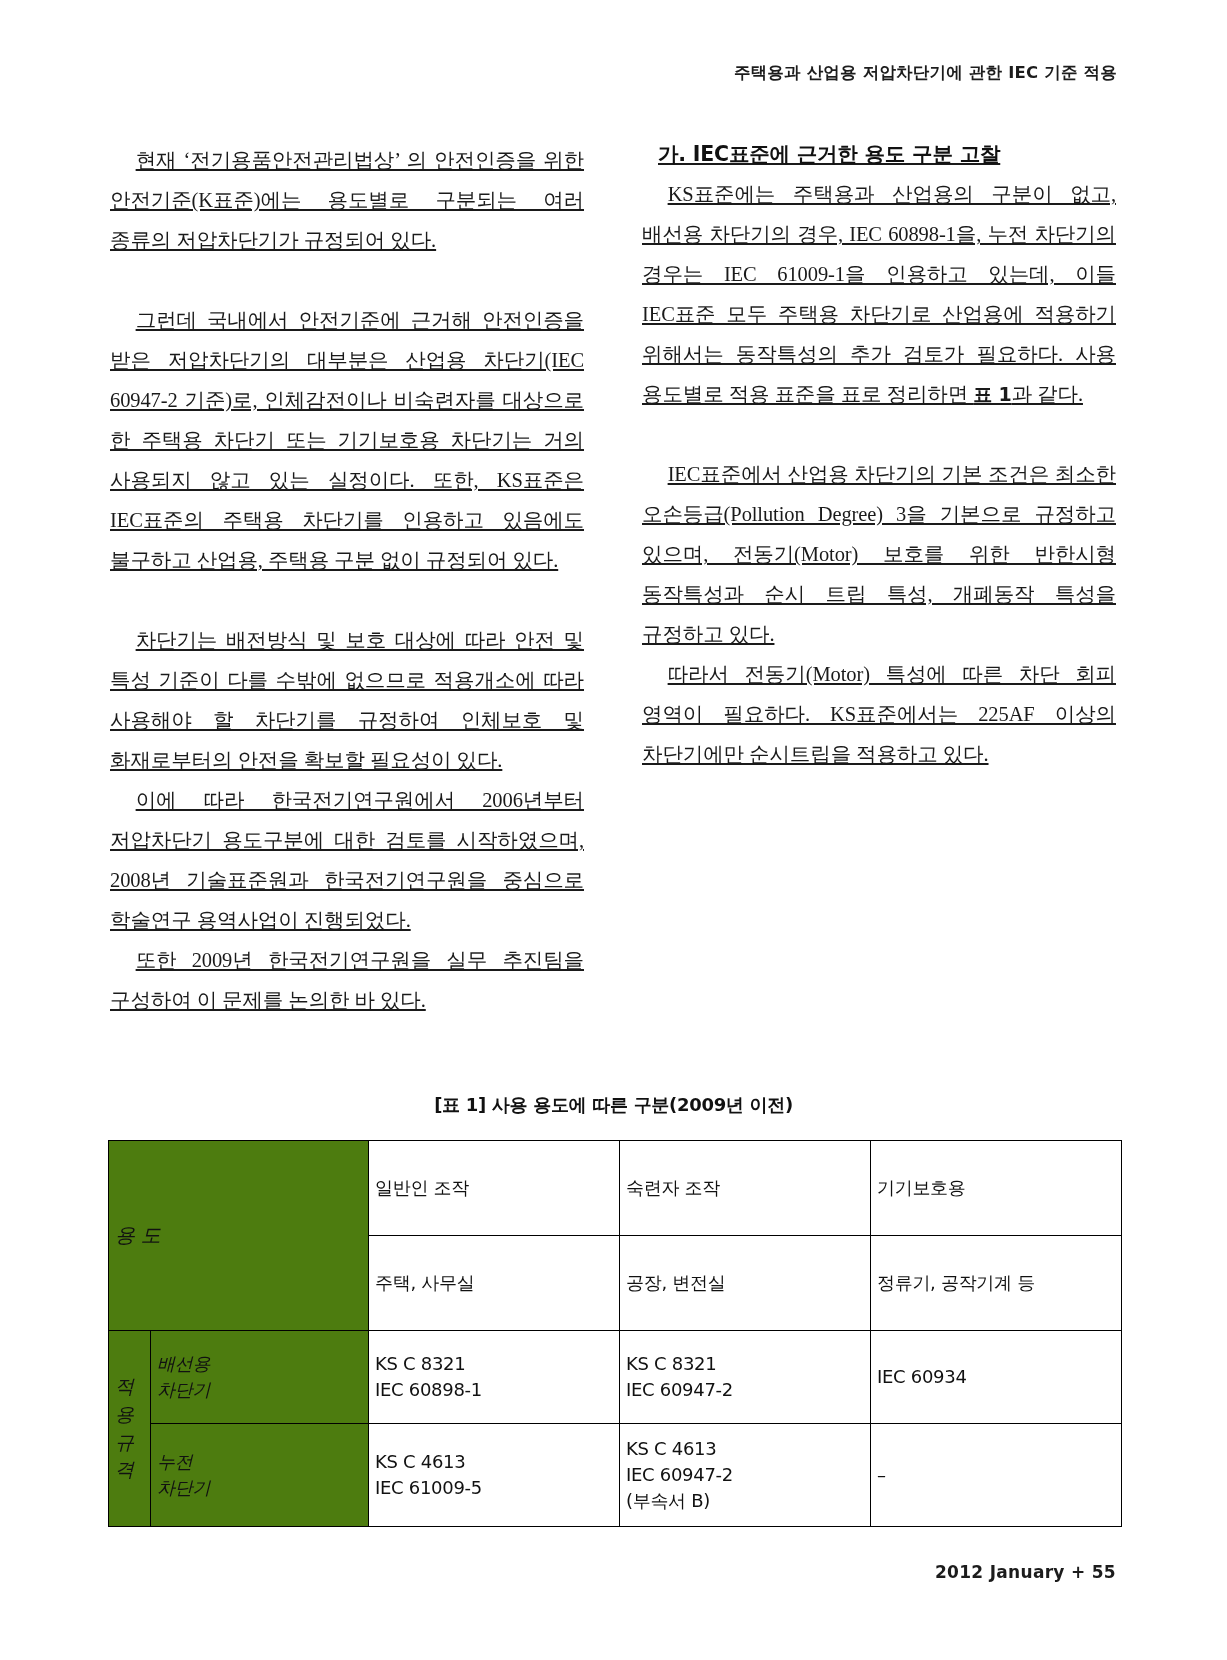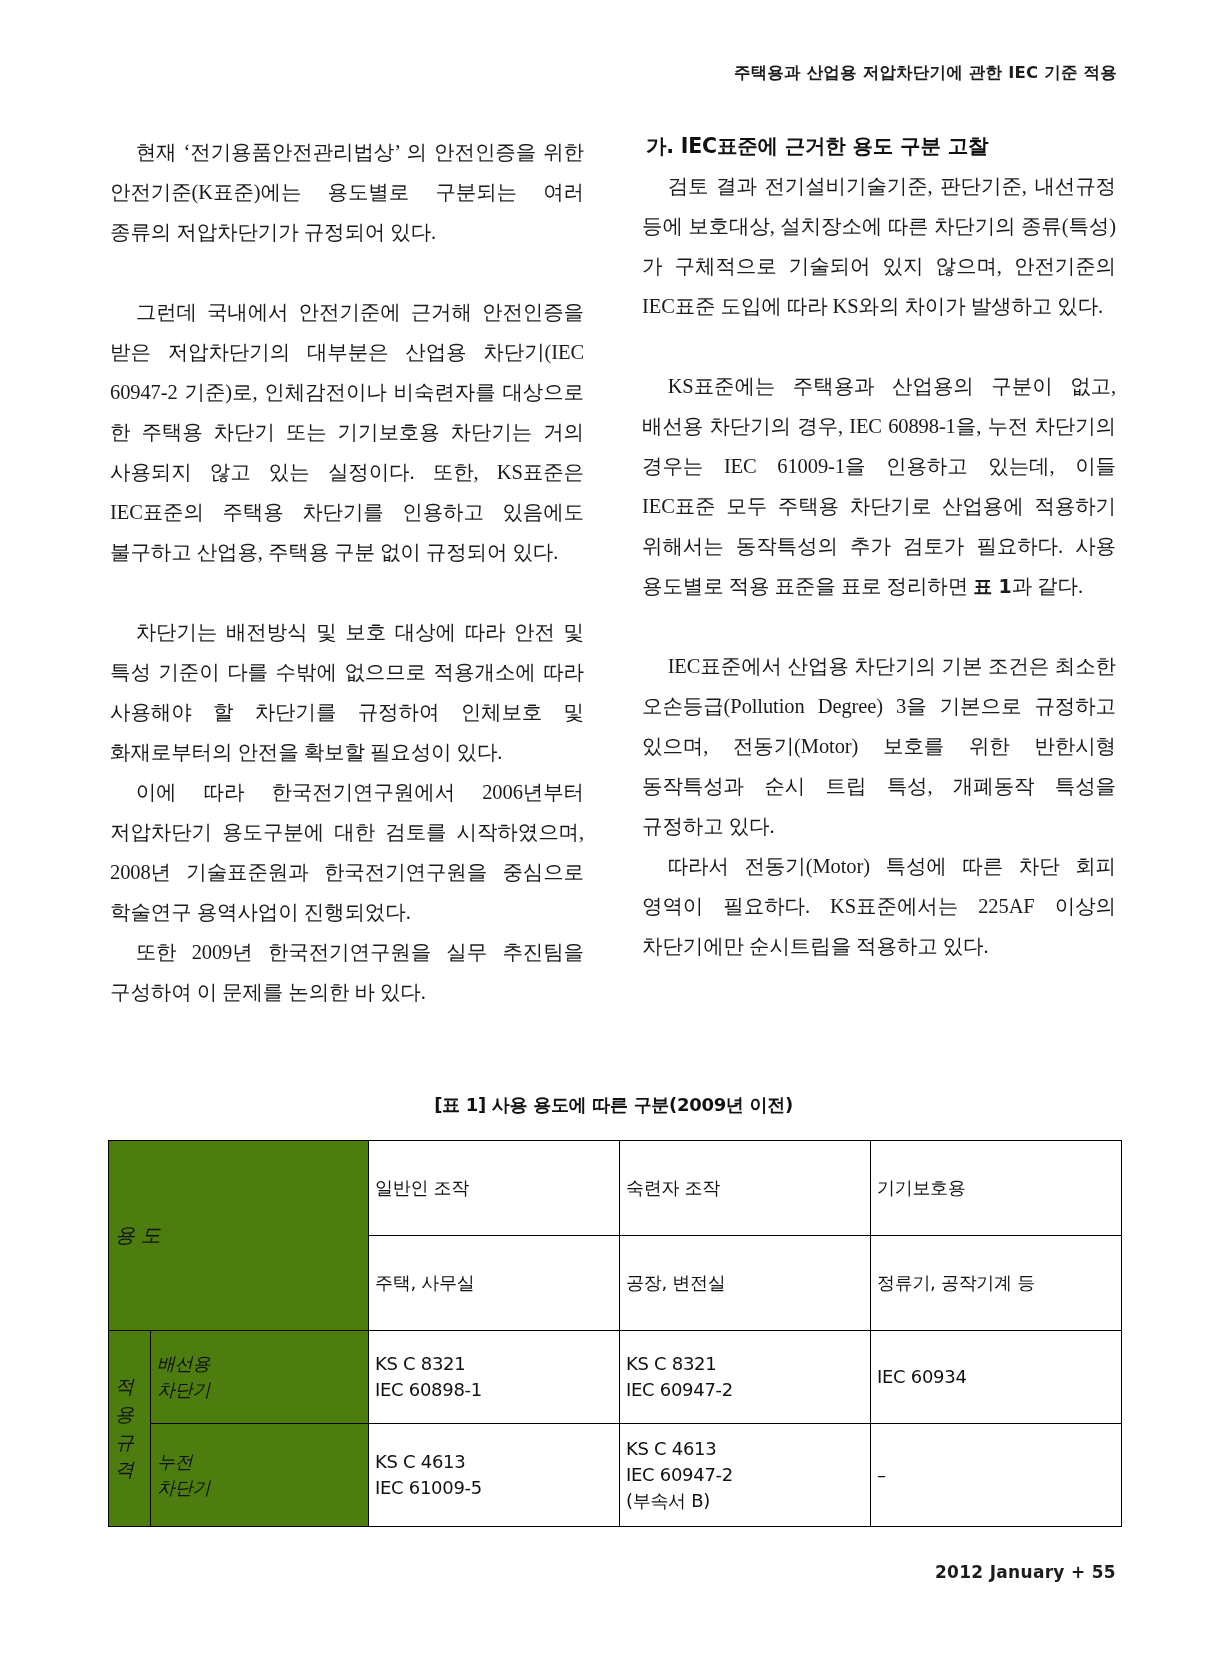--- a/index.html
+++ b/index.html
@@ -32,25 +32,26 @@
     font-size: 16.5px;
     font-weight: 600;
     letter-spacing: 0.2px;
     color: #1c1c1c;
     white-space: nowrap;
   }
 
   
   .columns {
     position: absolute;
-    top: 132px;
+    top: 140px;
     left: 110px;
     width: 1007px;
     display: flex;
     gap: 58px;
+    text-decoration: underline;
   }
   .col {
     width: 474px;
   }
 
   p.body {
     margin: 0;
     font-size: 20.5px;
     line-height: 40px;
     text-align: justify;
@@ -74,21 +75,21 @@
 
   h2.section-title {
     margin: 0 0 54px 0;
     font-family: "DejaVu Sans", "Liberation Sans", sans-serif;
     font-size: 25px;
     font-weight: bold;
     letter-spacing: 0.5px;
     color: #111;
   }
   h3.sub-title {
-    margin: 0 0 6px 4px;
+    margin: 0 0 6px 16px;
     font-family: "DejaVu Sans", "Liberation Sans", sans-serif;
     font-size: 20.5px;
     font-weight: bold;
     letter-spacing: -0.2px;
     color: #111;
   }
 
   
   .table-caption {
     position: absolute;
@@ -170,21 +171,20 @@
       <p class="body gap-after">그런데 국내에서 안전기준에 근거해 안전인증을 받은 저압차단기의 대부분은 산업용 차단기(IEC 60947-2 기준)로, 인체감전이나 비숙련자를 대상으로 한 주택용 차단기 또는 기기보호용 차단기는 거의 사용되지 않고 있는 실정이다. 또한, KS표준은 IEC표준의 주택용 차단기를 인용하고 있음에도 불구하고 산업용, 주택용 구분 없이 규정되어 있다.</p>
       <p class="body tight">차단기는 배전방식 및 보호 대상에 따라 안전 및 특성 기준이 다를 수밖에 없으므로 적용개소에 따라 사용해야 할 차단기를 규정하여 인체보호 및 화재로부터의 안전을 확보할 필요성이 있다.</p>
       <p class="body tight">이에 따라 한국전기연구원에서 2006년부터 저압차단기 용도구분에 대한 검토를 시작하였으며, 2008년 기술표준원과 한국전기연구원을 중심으로 학술연구 용역사업이 진행되었다.</p>
       <p class="body tight">또한 2009년 한국전기연구원을 실무 추진팀을 구성하여 이 문제를 논의한 바 있다.</p>
     </div>
 
     <div class="col">
 
       <h3 class="sub-title">가. IEC표준에 근거한 용도 구분 고찰</h3>
 
-      <p class="body gap-after">검토 결과 전기설비기술기준, 판단기준, 내선규정 등에 보호대상, 설치장소에 따른 차단기의 종류(특성)가 구체적으로 기술되어 있지 않으며, 안전기준의 IEC표준 도입에 따라 KS와의 차이가 발생하고 있다.</p>
 
       <p class="body gap-after"><span>KS표준에는 주택용과 산업용의 구분이 없고, 배선용 차단기의 경우, IEC 60898-1을, 누전 차단기의 경우는 IEC 61009-1을 인용하고 있는데, 이들 IEC표준 모두 주택용 차단기로 산업용에 적용하기 위해서는 동작특성의 추가 검토가 필요하다. 사용 용도별로 적용 표준을 표로 정리하면 </span><span class="bold">표 1</span><span>과 같다.</span></p>
 
       <p class="body tight">IEC표준에서 산업용 차단기의 기본 조건은 최소한 오손등급(Pollution Degree) 3을 기본으로 규정하고 있으며, 전동기(Motor) 보호를 위한 반한시형 동작특성과 순시 트립 특성, 개폐동작 특성을 규정하고 있다.</p>
 
       <p class="body tight">따라서 전동기(Motor) 특성에 따른 차단 회피 영역이 필요하다. KS표준에서는 225AF 이상의 차단기에만 순시트립을 적용하고 있다.</p>
     </div>
   </div>
 
   <div class="table-caption">[표 1] 사용 용도에 따른 구분(2009년 이전)</div>

